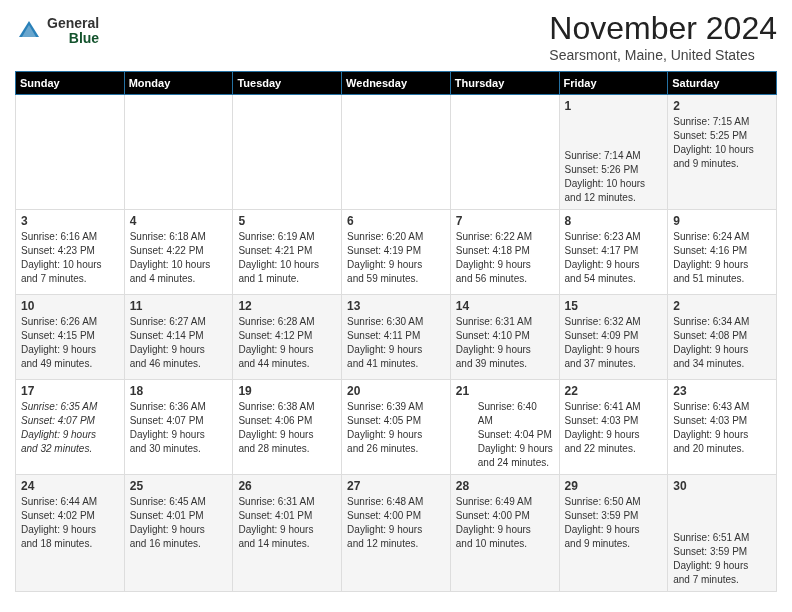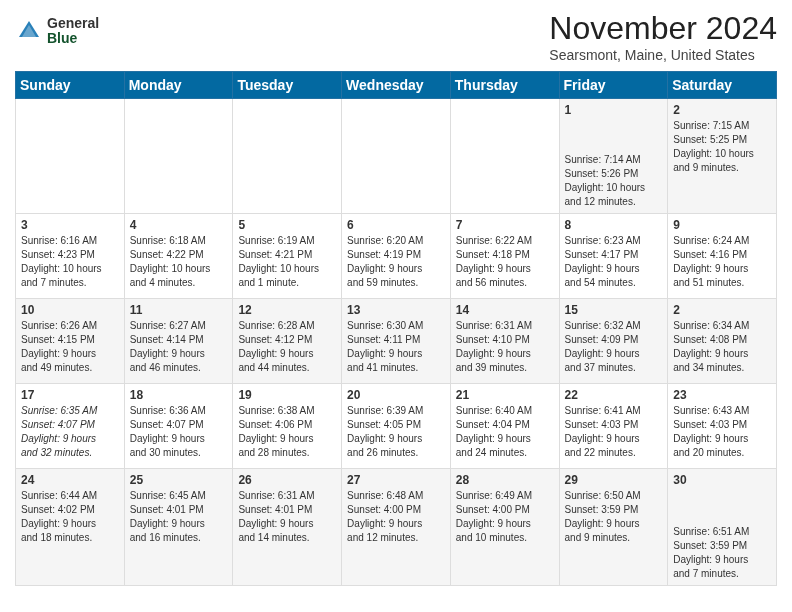--- a/index.html
+++ b/index.html
@@ -21,20 +21,21 @@
       align-items: center;
       gap: 4px;
       margin-top: 6px;
     }
     .logo-text {
       display: flex;
       flex-direction: column;
       font-size: 14px;
       font-weight: bold;
       line-height: 1.1;
+      text-align: right;
     }
     .logo-general { color: #333; }
     .logo-blue { color: #14532d; }
     .logo-icon {
       width: 28px;
       height: 28px;
     }
     .title-block {
       text-align: left;
     }
@@ -46,23 +47,23 @@
     .location-title {
       font-size: 14px;
       color: #444;
     }
     .calendar {
       width: 100%;
       border-collapse: collapse;
       table-layout: fixed;
     }
     .calendar thead tr th {
-      background-color: #0369a1;
+      background-color: #000000;
       color: #fff;
-      font-size: 14px;
+      font-size: 11px;
       font-weight: bold;
       padding: 5px 4px;
       text-align: left;
       border: 1px solid #2471a3;
     }
     .calendar tbody tr td {
       vertical-align: top;
       padding: 4px 5px;
       font-size: 10.5px;
       color: #333;
@@ -271,21 +272,21 @@
         </td>
         <td>
           <span class="day-number">20</span>
           <div class="day-info" style="white-space: pre-line;">Sunrise: 6:39 AM
 Sunset: 4:05 PM
 Daylight: 9 hours
 and 26 minutes.</div>
         </td>
         <td>
           <span class="day-number">21</span>
-          <div class="day-info" style="white-space: pre-line;">Sunrise: 6:40 AM
+          <div class="day-info" style="white-space: pre-line; margin-left: 22px;">Sunrise: 6:40 AM
 Sunset: 4:04 PM
 Daylight: 9 hours
 and 24 minutes.</div>
         </td>
         <td>
           <span class="day-number">22</span>
           <div class="day-info" style="white-space: pre-line;">Sunrise: 6:41 AM
 Sunset: 4:03 PM
 Daylight: 9 hours
 and 22 minutes.</div>

